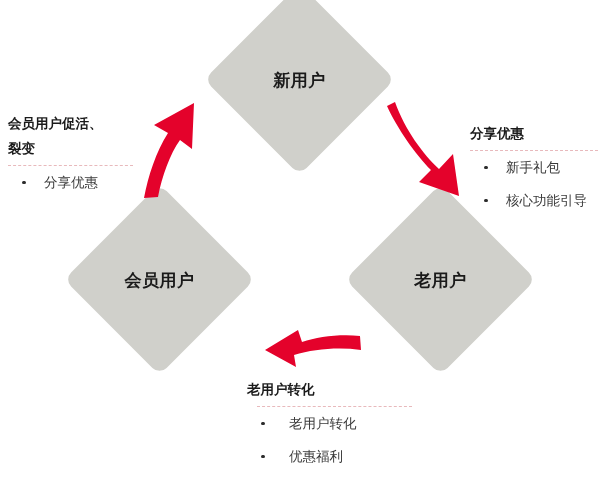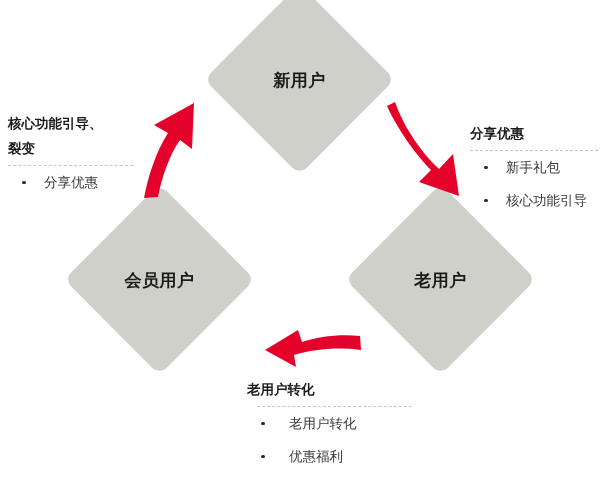--- a/index.html
+++ b/index.html
@@ -142,21 +142,21 @@
              L 12 25
              L 26 33
              C 14 52, 6 76, 2 98
              L 16 97
              C 20 76, 28 54, 38 40
              L 50 49
              Z" fill="#e4022b"></path>
   </svg>
 
   <div class="block" id="block-left">
-    <div class="block-title">核心功能引导、</div>
+    <div class="block-title">会员用户促活、</div>
     <div class="block-title">裂变</div>
     <div class="divider"></div>
     <ul class="bullet-list">
       <li>分享优惠</li>
     </ul>
   </div>
 
   <div class="block" id="block-right">
     <div class="block-title">分享优惠</div>
     <div class="divider"></div>

